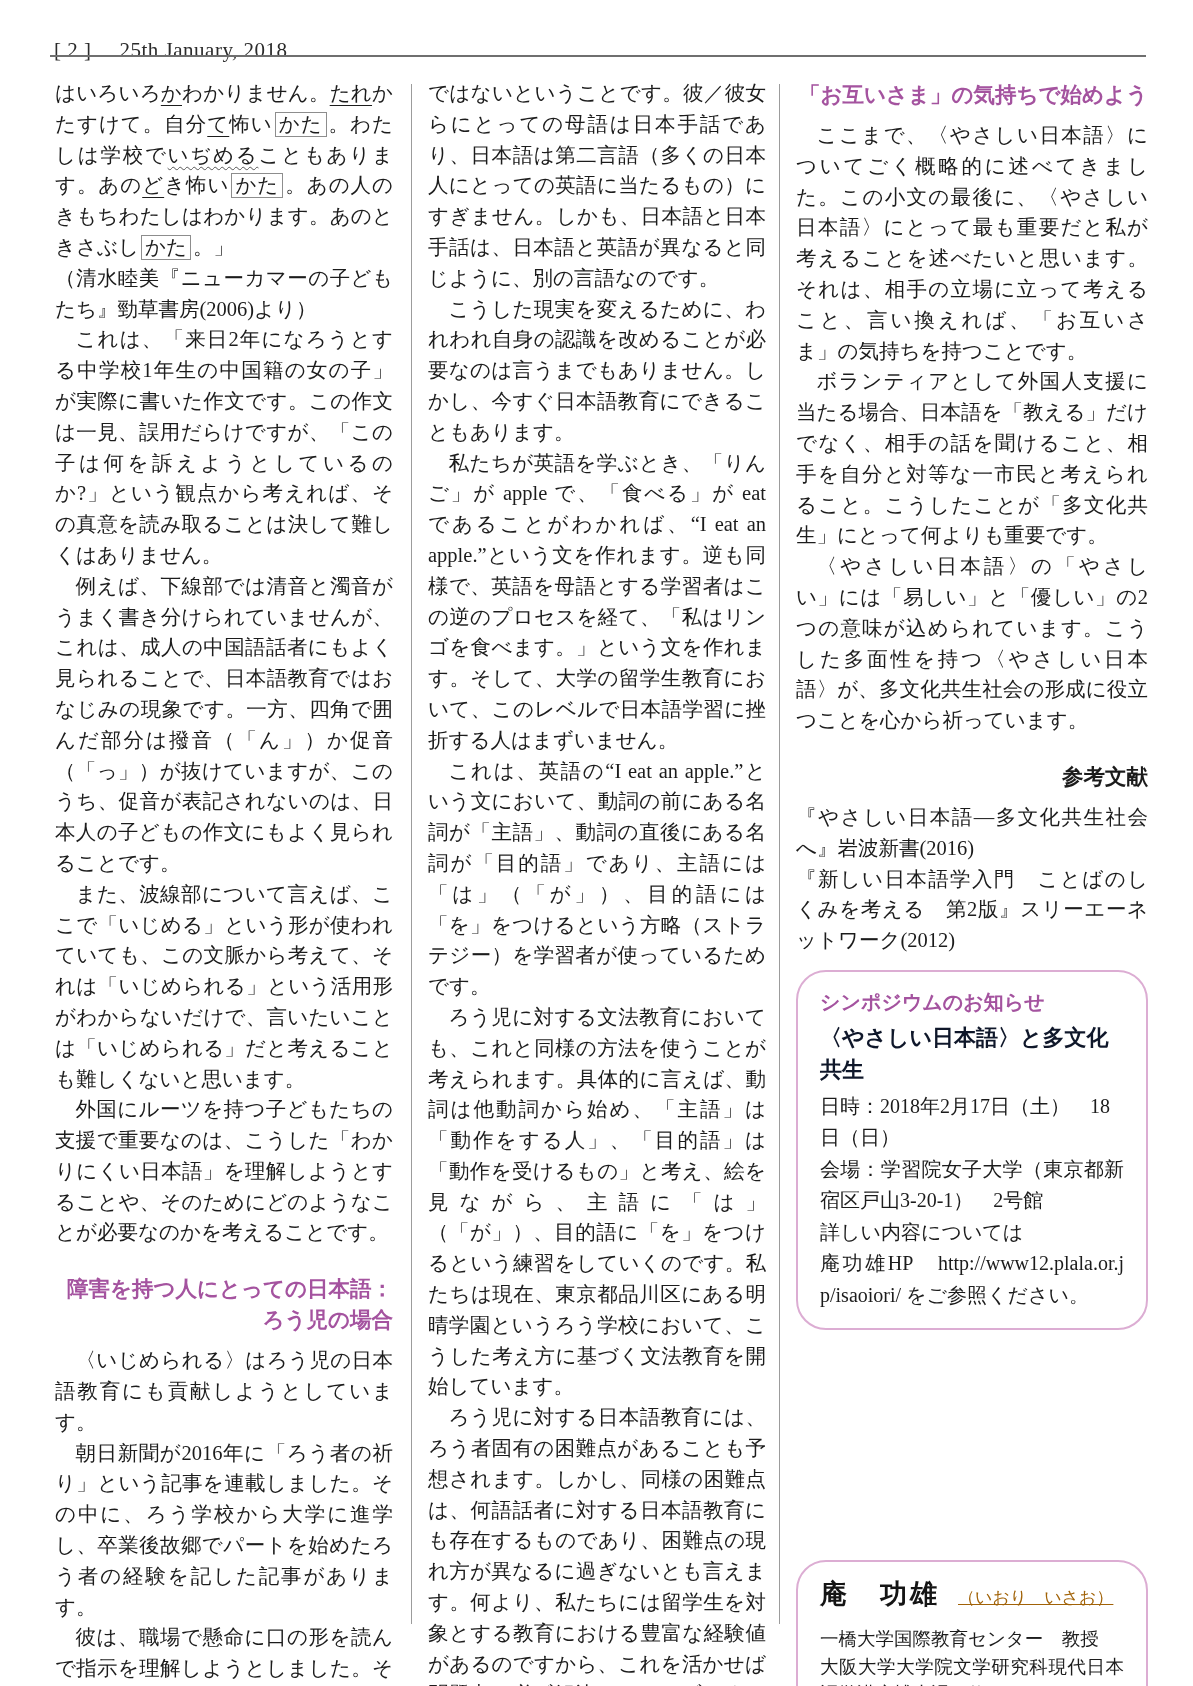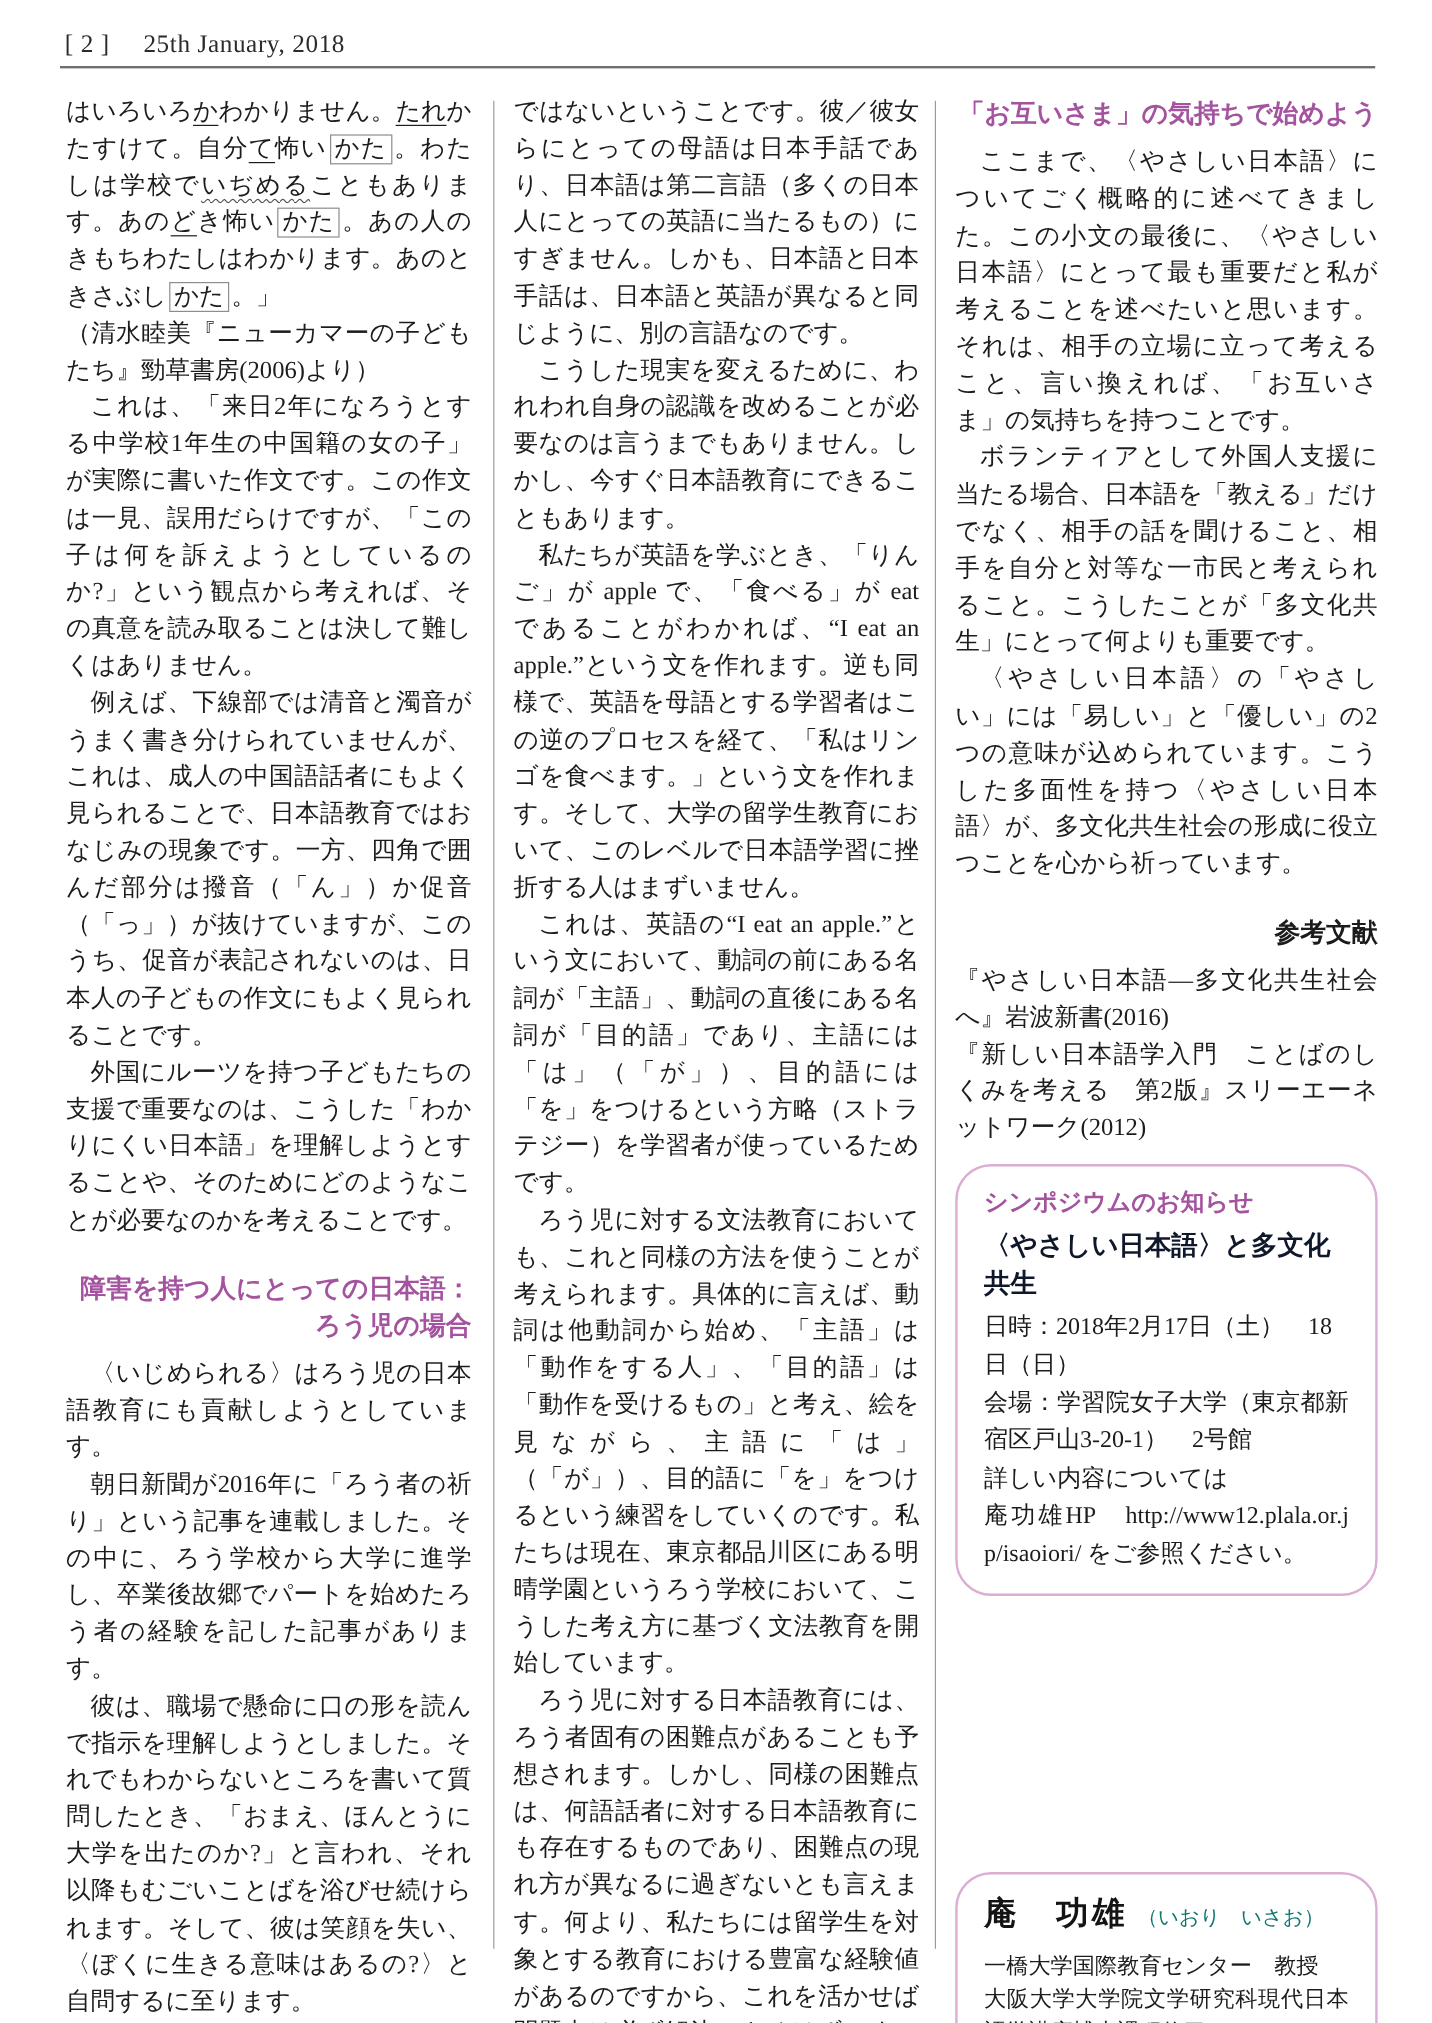--- a/index.html
+++ b/index.html
@@ -1,21 +1,21 @@
 <!DOCTYPE html>
 <html lang="ja"><head>
 <meta charset="utf-8">
 <style>
   html,body{margin:0;padding:0;}
   body{
     width:1193px;height:1686px;position:relative;overflow:hidden;
     background:#ffffff;color:#1c1c1c;
     font-family:"Liberation Serif","DejaVu Serif",serif;
   }
-  .header{position:absolute;left:54px;top:24px;font-size:21px;color:#2b2b2b;letter-spacing:.5px;}
+  .header{position:absolute;left:54px;top:38px;font-size:21px;color:#2b2b2b;letter-spacing:.5px;}
   .header .date{margin-left:28px;}
   .header-rule{position:absolute;left:50px;width:1096px;top:55px;height:0;border-top:2px solid #6f6f6f;}
   .vrule{position:absolute;top:84px;height:1540px;width:1px;background:#9c9c9c;}
   .v1{left:411px;}
   .v2{left:779px;}
   .col{position:absolute;top:78px;font-size:20.5px;line-height:30.8px;text-align:justify;}
   .c1{left:55px;width:338px;}
   .c2{left:428px;width:338px;}
   .c3{left:796px;width:352px;}
   p{margin:0;}
@@ -36,36 +36,37 @@
   .sympbox{margin-top:14px;padding:15px 22px 17px 22px;}
   .symp-label{font-family:"Liberation Sans","DejaVu Sans",sans-serif;font-weight:bold;
               font-size:20px;color:#a4539f;line-height:30px;margin-bottom:5px;text-align:left;}
   .symp-title{font-family:"Liberation Sans","DejaVu Sans",sans-serif;font-weight:bold;
               font-size:22px;color:#0f172a;line-height:32px;margin-bottom:5px;text-align:left;}
   .symp-line{font-size:20px;line-height:31.5px;text-align:left;}
   .symp-line.wrap{text-align:justify;word-break:break-all;}
   .authorbox{margin-top:230px;padding:17px 22px 16px 22px;}
   .author-head{margin-bottom:12px;}
   .author-name{font-size:27px;font-weight:bold;letter-spacing:3px;color:#141414;}
-  .author-kana{font-size:17px;margin-left:8px;color:#0f766e;}
+  .author-kana{font-size:17px;margin-left:18px;color:#a16207;text-decoration:underline;}
   .author-line{font-size:18.5px;line-height:27.5px;text-align:justify;}
 </style>
 </head>
 <body>
 
 <div class="header">
   <span>[ 2 ]</span><span class="date">25th January, 2018</span>
 </div>
 <div class="header-rule"></div>
 
 <div class="col c1">
   <p><span>はいろいろ</span><span class="u">か</span><span>わかりません。</span><span class="u">たれ</span><span>かたすけて。自分</span><span class="u">て</span><span>怖い</span><span class="boxk">かた</span><span>。わたしは学校で</span><span class="wavy">いぢめる</span><span>こともあります。あの</span><span class="u">ど</span><span>き怖い</span><span class="boxk">かた</span><span>。あの人のきもちわたしはわかります。あのときさぶし</span><span class="boxk">かた</span><span>。」</span></p>
   <p>（清水睦美『ニューカマーの子どもたち』勁草書房(2006)より）</p>
   <p class="indent">これは、「来日2年になろうとする中学校1年生の中国籍の女の子」が実際に書いた作文です。この作文は一見、誤用だらけですが、「この子は何を訴えようとしているのか?」という観点から考えれば、その真意を読み取ることは決して難しくはありません。</p>
   <p class="indent">例えば、下線部では清音と濁音がうまく書き分けられていませんが、これは、成人の中国語話者にもよく見られることで、日本語教育ではおなじみの現象です。一方、四角で囲んだ部分は撥音（「ん」）か促音（「っ」）が抜けていますが、このうち、促音が表記されないのは、日本人の子どもの作文にもよく見られることです。</p>
+  <p class="indent">また、波線部について言えば、ここで「いじめる」という形が使われていても、この文脈から考えて、それは「いじめられる」という活用形がわからないだけで、言いたいことは「いじめられる」だと考えることも難しくないと思います。</p>
   <p class="indent">外国にルーツを持つ子どもたちの支援で重要なのは、こうした「わかりにくい日本語」を理解しようとすることや、そのためにどのようなことが必要なのかを考えることです。</p>
   <h2 class="purple">障害を持つ人にとっての日本語：ろう児の場合</h2>
   <p class="indent">〈いじめられる〉はろう児の日本語教育にも貢献しようとしています。</p>
   <p class="indent">朝日新聞が2016年に「ろう者の祈り」という記事を連載しました。その中に、ろう学校から大学に進学し、卒業後故郷でパートを始めたろう者の経験を記した記事があります。</p>
   <p class="indent">彼は、職場で懸命に口の形を読んで指示を理解しようとしました。それでもわからないところを書いて質問したとき、「おまえ、ほんとうに大学を出たのか?」と言われ、それ以降もむごいことばを浴びせ続けられます。そして、彼は笑顔を失い、〈ぼくに生きる意味はあるの?〉と自問するに至ります。</p>
 
 </div>
 
 <div class="vrule v1"></div>
 

